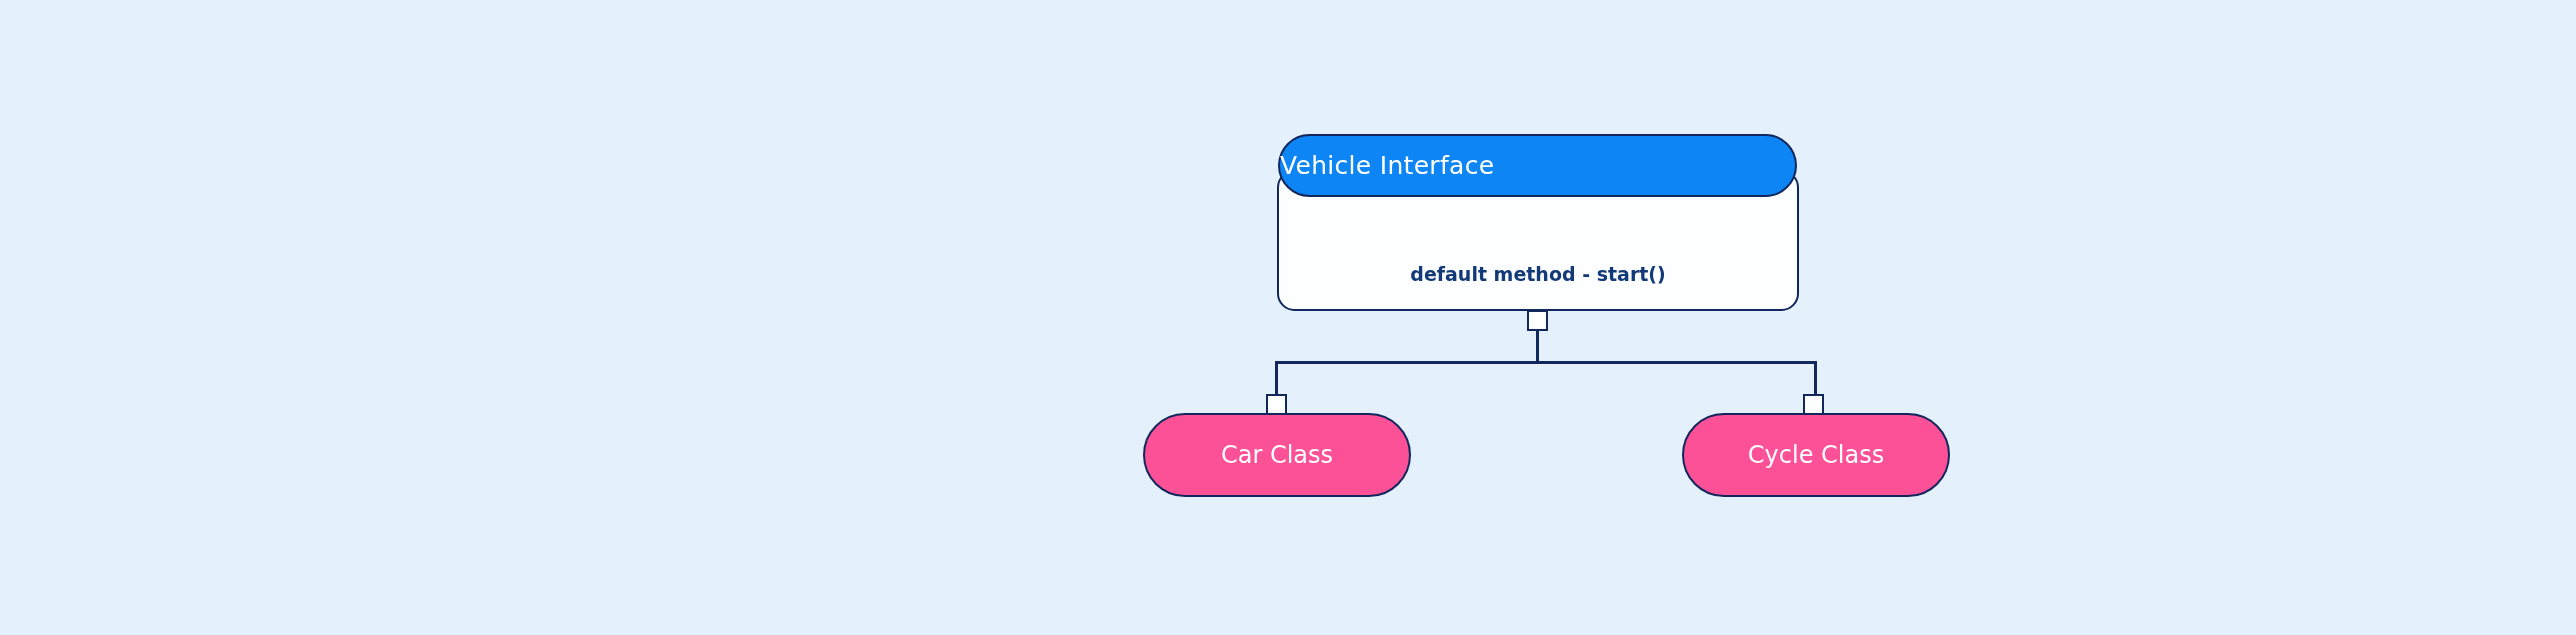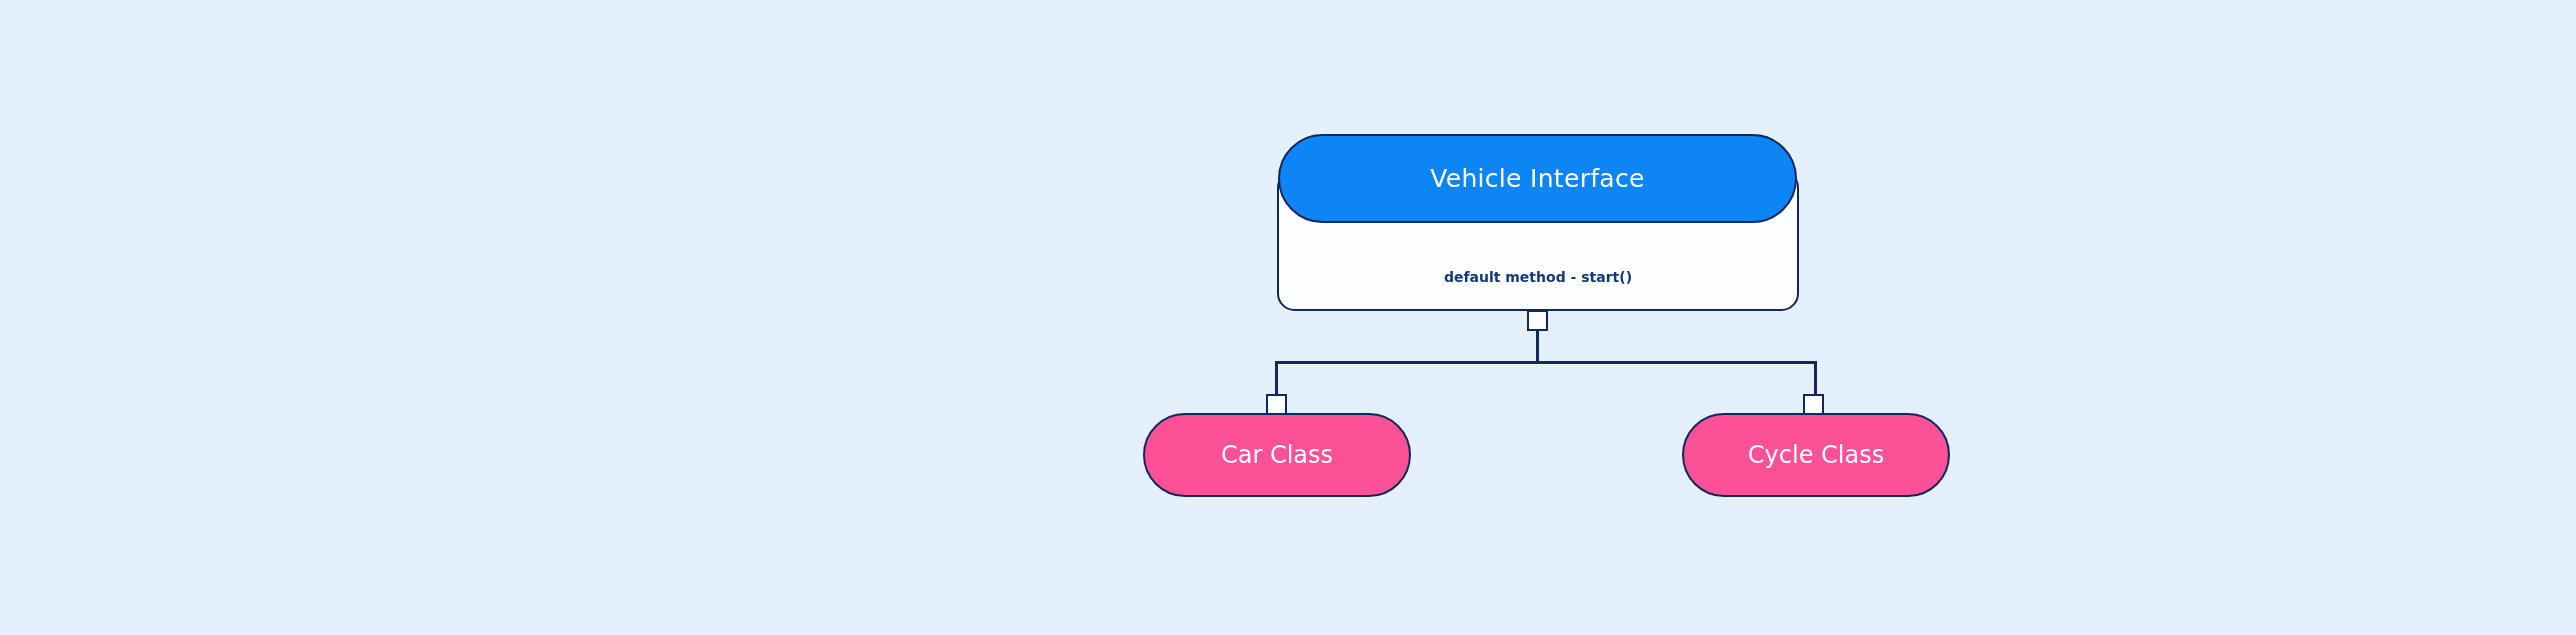--- a/index.html
+++ b/index.html
@@ -64,39 +64,39 @@
     border: 2.6px solid #12275c;
     border-radius: 17.5px;
   }
   .iface-method {
     position: absolute;
     left: 0;
     right: 0;
     bottom: 24px;
     text-align: center;
     font-family: "DejaVu Sans", sans-serif;
-    font-size: 14px;
+    font-size: 19px;
     font-weight: 700;
     color: #123a78;
     white-space: nowrap;
   }
 
   .iface-header {
     position: absolute;
     left: 1278px;
     top: 134px;
     width: 519px;
-    height: 89px;
+    height: 63px;
     box-sizing: border-box;
     background: #0d85f5;
     border: 2.6px solid #12275c;
     border-radius: 46px;
     display: flex;
     align-items: center;
-    justify-content: center;
+    justify-content: flex-start;
   }
   .iface-title {
     font-family: "DejaVu Sans", sans-serif;
     font-size: 25px;
     font-weight: 400;
     color: #ffffff;
     white-space: nowrap;
     letter-spacing: 0.3px;
   }
 

